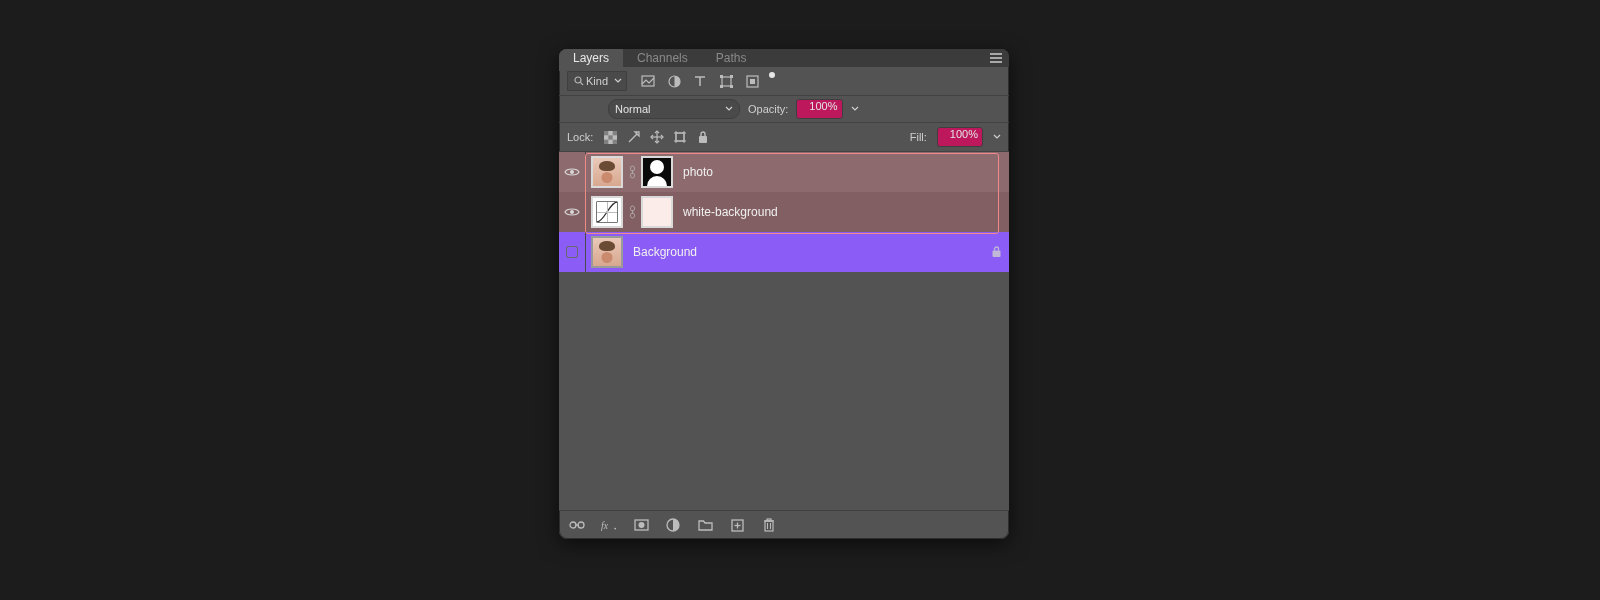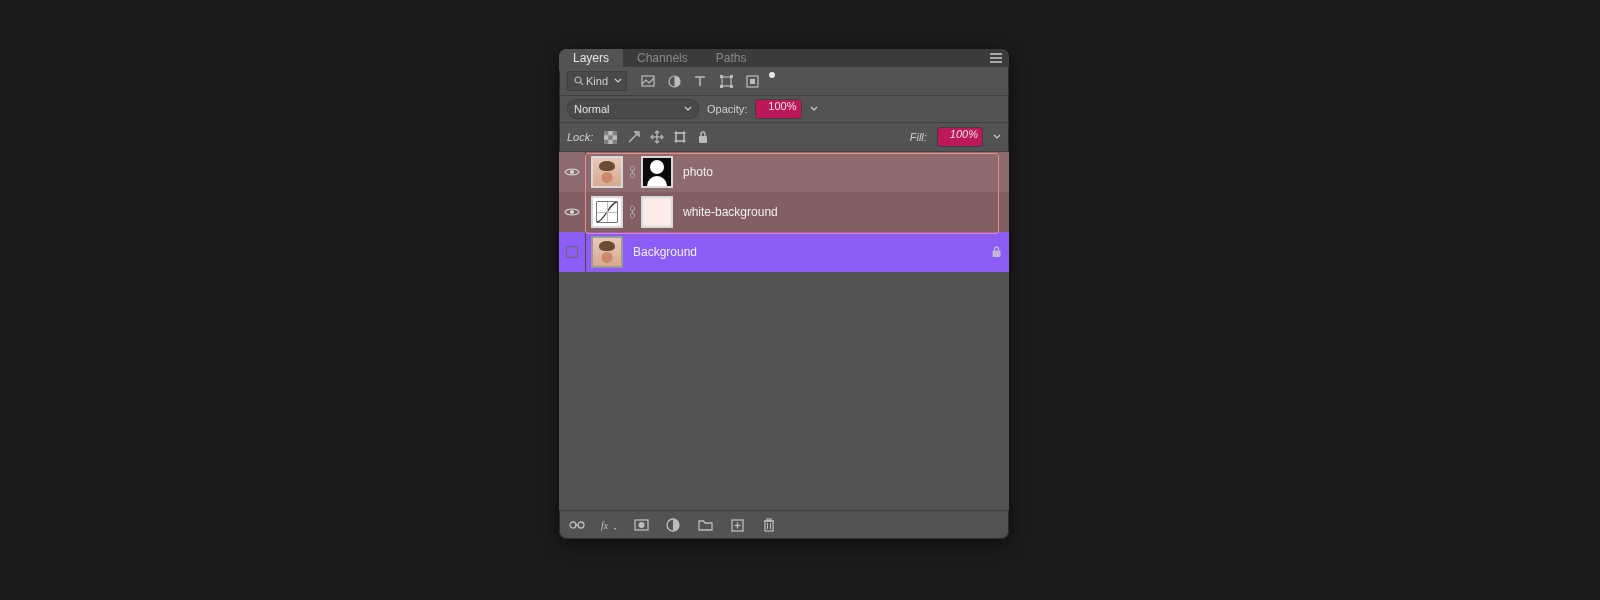--- a/index.html
+++ b/index.html
@@ -14,25 +14,25 @@
   
   .filterrow{display:flex;align-items:center;height:28px;padding:0 8px;gap:10px;border-bottom:1px solid #424242;}
   .kind{display:flex;align-items:center;height:18px;border:1px solid #3f3f3f;background:#4a4a4a;border-radius:1px;padding:0 4px 0 6px;gap:2px;color:#cfcfcf;font-size:11px;}
   .kind .search{opacity:.8;}
   .caret{margin-left:4px;}
   .frow-icons{display:flex;align-items:center;gap:12px;margin-left:4px;}
   .ficon{width:14px;height:14px;display:flex;align-items:center;justify-content:center;opacity:.85;}
   .dot-ind{width:6px;height:6px;border-radius:50%;background:#e6e6e6;margin-left:-2px;margin-top:-12px;}
   
   .blendrow{display:flex;align-items:center;height:26px;padding:0 8px;gap:8px;border-bottom:1px solid #424242;}
-  .blend{flex:0 0 118px;height:18px;border:1px solid #3f3f3f;background:#4a4a4a;border-radius:9px;display:flex;align-items:center;justify-content:space-between;padding:0 6px;color:#e4e4e4;font-size:11px;}
+  .blend{flex:0 0 118px;height:18px;border:1px solid #3f3f3f;background:#4a4a4a;border-radius:9px;display:flex;align-items:center;justify-content:space-between;padding:0 6px;color:#e4e4e4;font-size:11px;margin-left:41px;}
   .lbl{font-size:11px;color:#cfcfcf;}
   .pct{height:18px;border:1px solid #3f3f3f;background:#be185d;border-radius:3px;display:flex;align-items:flex-start;padding:0 4px 0 12px;gap:4px;font-size:11px;color:#e4e4e4;}
   
-  .lockrow{display:flex;align-items:center;height:28px;padding:0 8px;gap:10px;border-bottom:1px solid #424242;font-style:italic;}
+  .lockrow{display:flex;align-items:center;height:28px;padding:0 8px;gap:10px;border-bottom:1px solid #424242;}
   .licons{display:flex;gap:8px;align-items:center;}
   .licon{width:15px;height:15px;display:flex;align-items:center;justify-content:center;opacity:.85;}
   .lockrow .spacer{flex:1;}
   
   .layers{flex:1;position:relative;background:#535353;}
   .hl{position:absolute;left:26px;right:10px;top:1px;height:79px;border:1.5px solid #f08a8a;border-radius:3px;pointer-events:none;}
   .row{display:flex;align-items:center;height:40px;padding:0;}
   .row.sel{background:#8c6a6d;}
   .row.bg{background:#8b5cf6;}
   .vis{width:26px;display:flex;align-items:center;justify-content:center;border-right:1px solid #4a4a4a;height:100%;}

